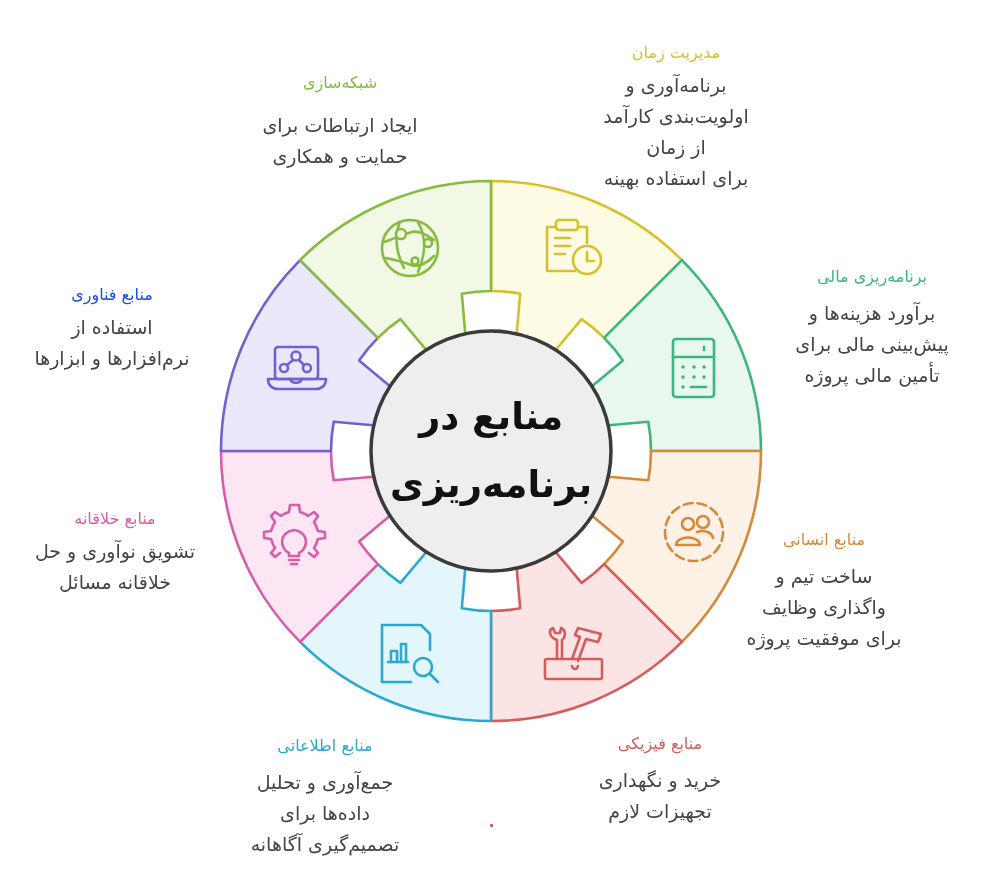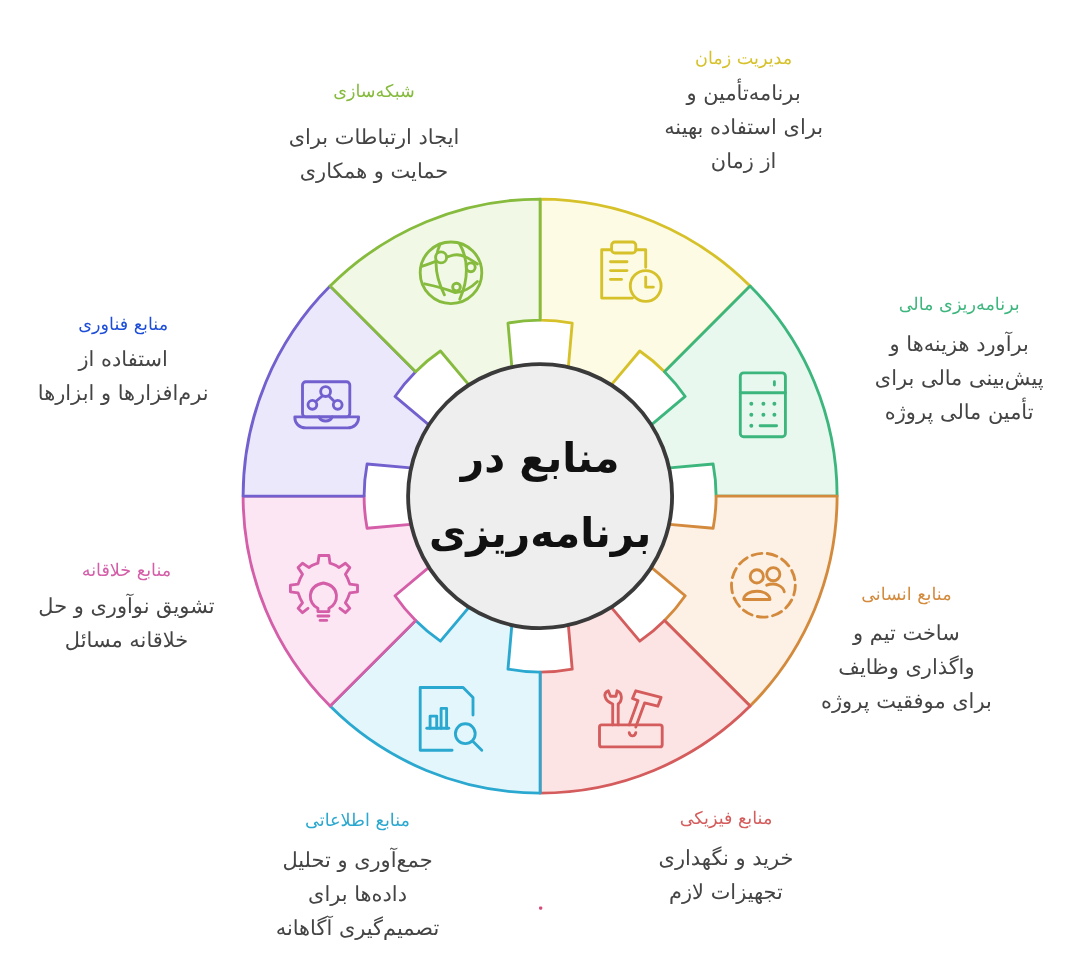--- a/index.html
+++ b/index.html
@@ -121,23 +121,24 @@
 </svg>
 
 <div class="center-title">
   <div>منابع در</div>
   <div>برنامه‌ریزی</div>
 </div>
 
 <div class="label" style="left:566px; top:38px; width:220px;">
   <div class="title" style="color:#d6c12a;">مدیریت زمان</div>
   <div class="desc tight">
-    <div>برنامه‌تأمین و</div>
+    <div>برنامه‌آوری و</div>
+    <div>اولویت‌بندی کارآمد</div>
+    <div>از زمان</div>
     <div>برای استفاده بهینه</div>
-    <div>از زمان</div>
   </div>
 </div>
 
 <div class="label" style="left:758px; top:262px; width:228px;">
   <div class="title" style="color:#3db67e;">برنامه‌ریزی مالی</div>
   <div class="desc">
     <div>برآورد هزینه‌ها و</div>
     <div>پیش‌بینی مالی برای</div>
     <div>تأمین مالی پروژه</div>
   </div>

